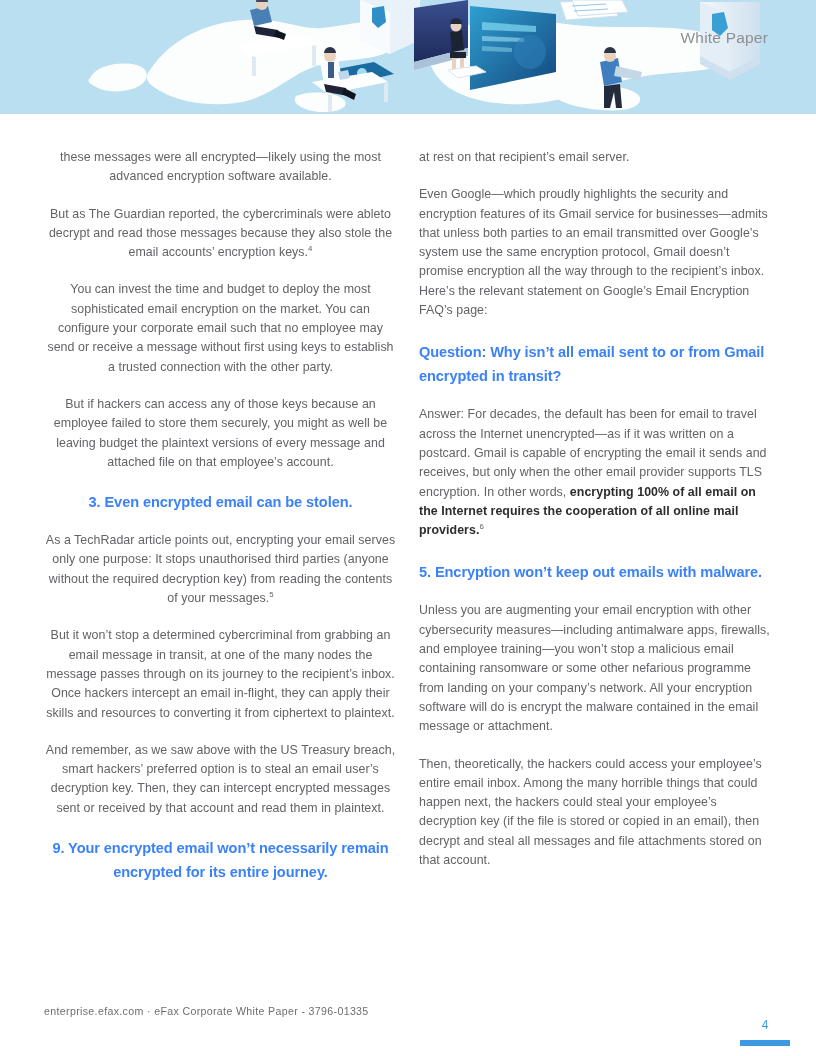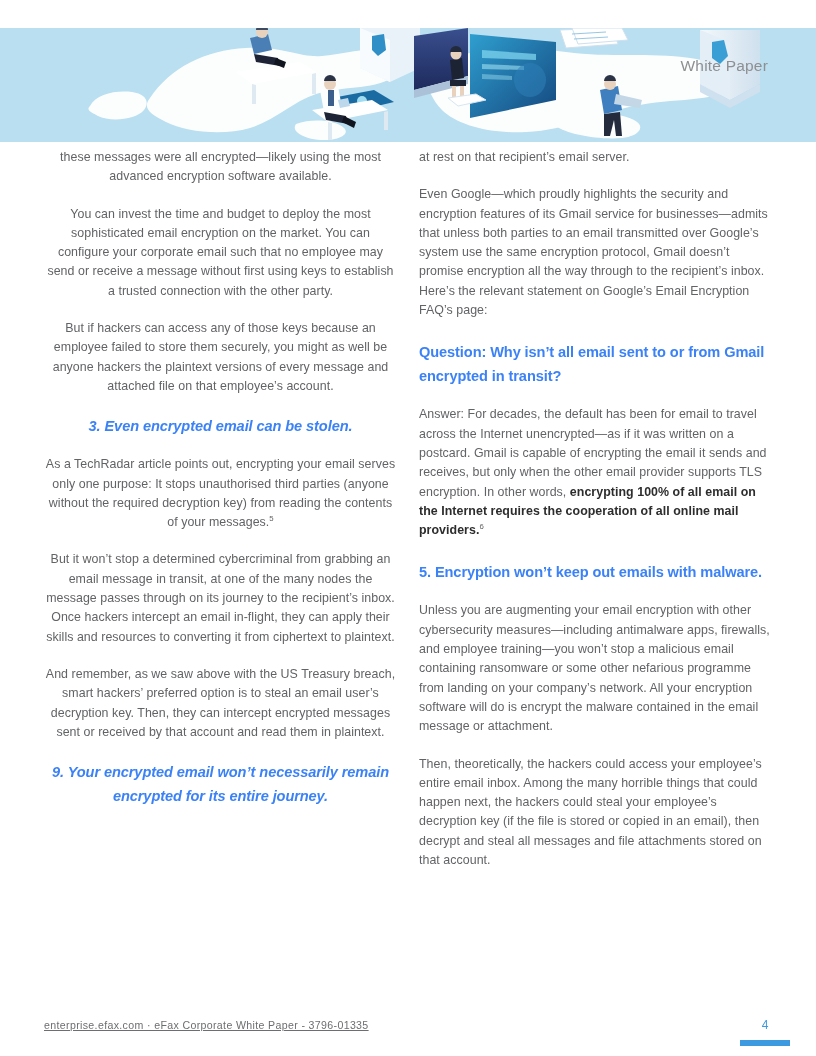--- a/index.html
+++ b/index.html
@@ -17,21 +17,20 @@
   }
 
   
   .banner {
     position: absolute;
     left: 0; top: 0;
     width: 816px;
     height: 114px;
     background: #b9dff0;
     overflow: hidden;
-    margin-top: 28px;
   }
   .banner-art {
     position: absolute;
     left: 0; top: 0;
     width: 816px;
     height: 114px;
   }
   .banner-label {
     position: absolute;
     right: 48px;
@@ -68,47 +67,46 @@
   p.para:last-child { margin-bottom: 16px; }
 
   h2.subhead {
     margin: 12px 0 17px 0;
     font-size: 14.6px;
     line-height: 24px;
     font-weight: bold;
     color: #3b82f6;
     letter-spacing: -0.1px;
   }
-  .col-left  h2.subhead { margin-top: 14px; font-style: italic; }
+  .col-left  h2.subhead { margin-top: 14px; }
   .col-right h2.subhead { margin-top: 20px; }
 
   sup {
     font-size: 7.8px;
     vertical-align: super;
     line-height: 0;
   }
   b.emph { color: #2d2d2d; font-weight: bold; }
 
   
   .footer {
     position: absolute;
     left: 0;
     top: 1005px;
     width: 816px;
     height: 51px;
   }
   .footer-text {
     position: absolute;
     left: 44px;
-    top: 14px;
+    top: 0;
     font-size: 10.6px;
     color: #6d6e71;
     letter-spacing: 0.35px;
     white-space: nowrap;
-    text-decoration: underline;
   }
   .page-number {
     position: absolute;
     right: 40px;
     top: 13px;
     font-size: 12px;
     color: #3d9ae0;
     text-align: center;
     width: 22px;
   }
@@ -247,24 +245,25 @@
   </svg>
   <div class="banner-label">White Paper</div>
 </div>
 
 <div class="content">
 
   <div class="col col-left">
 
     <p class="para">these messages were all encrypted—likely using the most advanced encryption software available.</p>
 
+    <p class="para"><span>But as The Guardian reported, the cybercriminals were ableto decrypt and read those messages because they also stole the email accounts’ encryption keys.</span><sup>4</sup></p>
 
     <p class="para">You can invest the time and budget to deploy the most sophisticated email encryption on the market. You can configure your corporate email such that no employee may send or receive a message without first using keys to establish a trusted connection with the other party.</p>
 
-    <p class="para">But if hackers can access any of those keys because an employee failed to store them securely, you might as well be anyone hackers the plaintext versions of every message and attached file on that employee’s account.</p>
+    <p class="para">But if hackers can access any of those keys because an employee failed to store them securely, you might as well be leaving budget the plaintext versions of every message and attached file on that employee’s account.</p>
 
     <h2 class="subhead">3. Even encrypted email can be stolen.</h2>
 
     <p class="para"><span>As a TechRadar article points out, encrypting your email serves only one purpose: It stops unauthorised third parties (anyone without the required decryption key) from reading the contents of your messages.</span><sup>5</sup></p>
 
     <p class="para">But it won’t stop a determined cybercriminal from grabbing an email message in transit, at one of the many nodes the message passes through on its journey to the recipient’s inbox. Once hackers intercept an email in-flight, they can apply their skills and resources to converting it from ciphertext to plaintext.</p>
 
     <p class="para">And remember, as we saw above with the US Treasury breach, smart hackers’ preferred option is to steal an email user’s decryption key. Then, they can intercept encrypted messages sent or received by that account and read them in plaintext.</p>
 
     <h2 class="subhead">9. Your encrypted email won’t necessarily remain encrypted for its entire journey.</h2>

